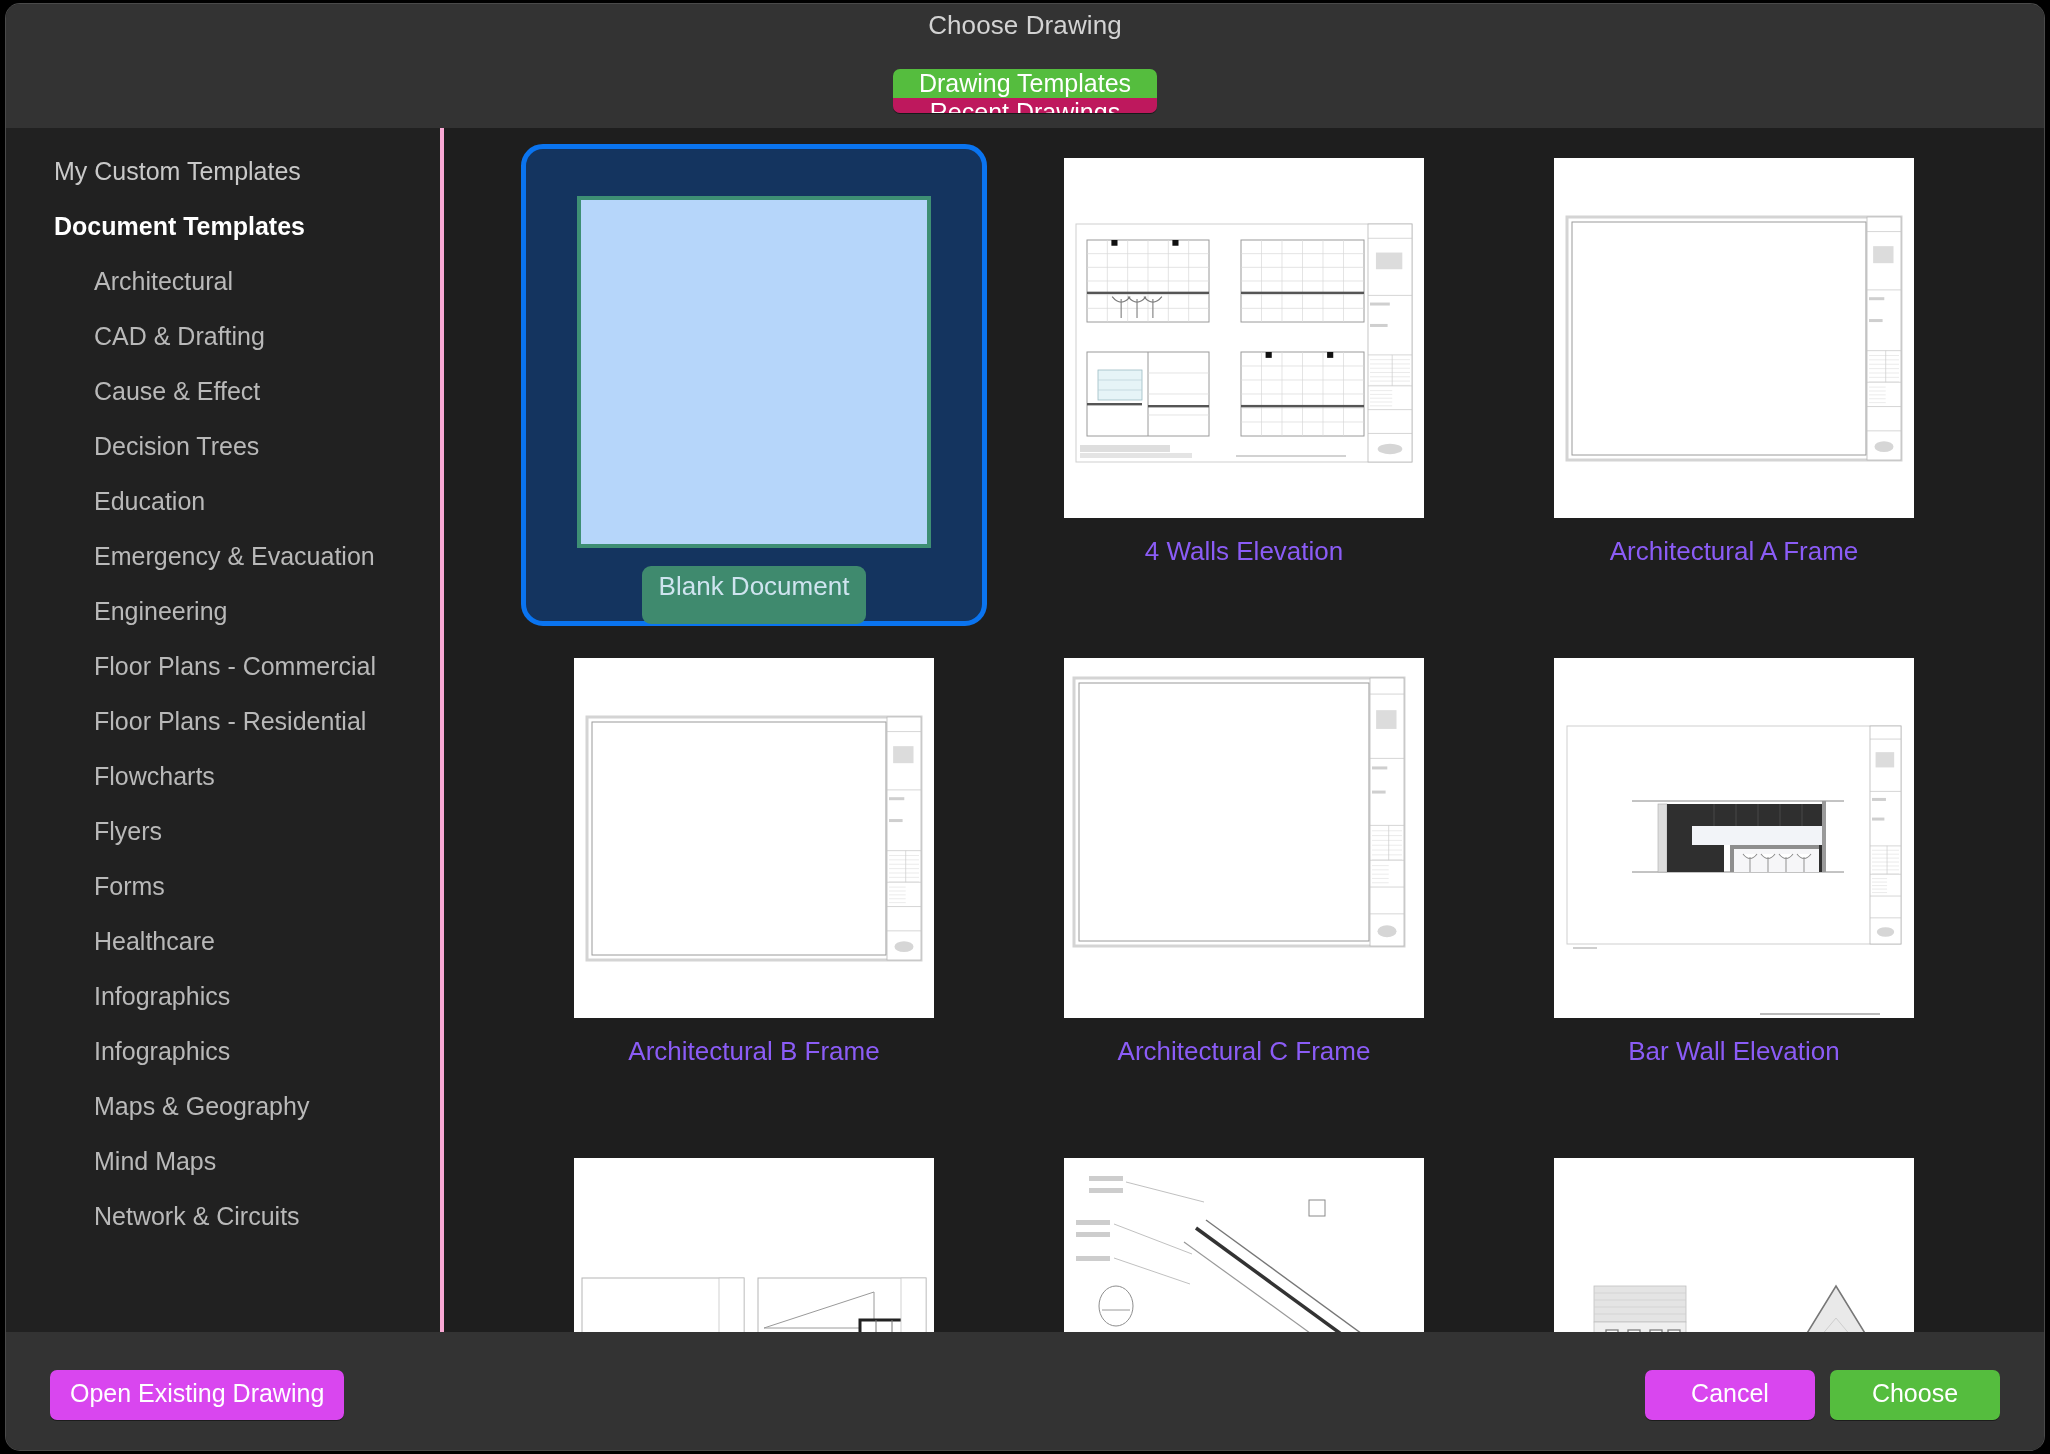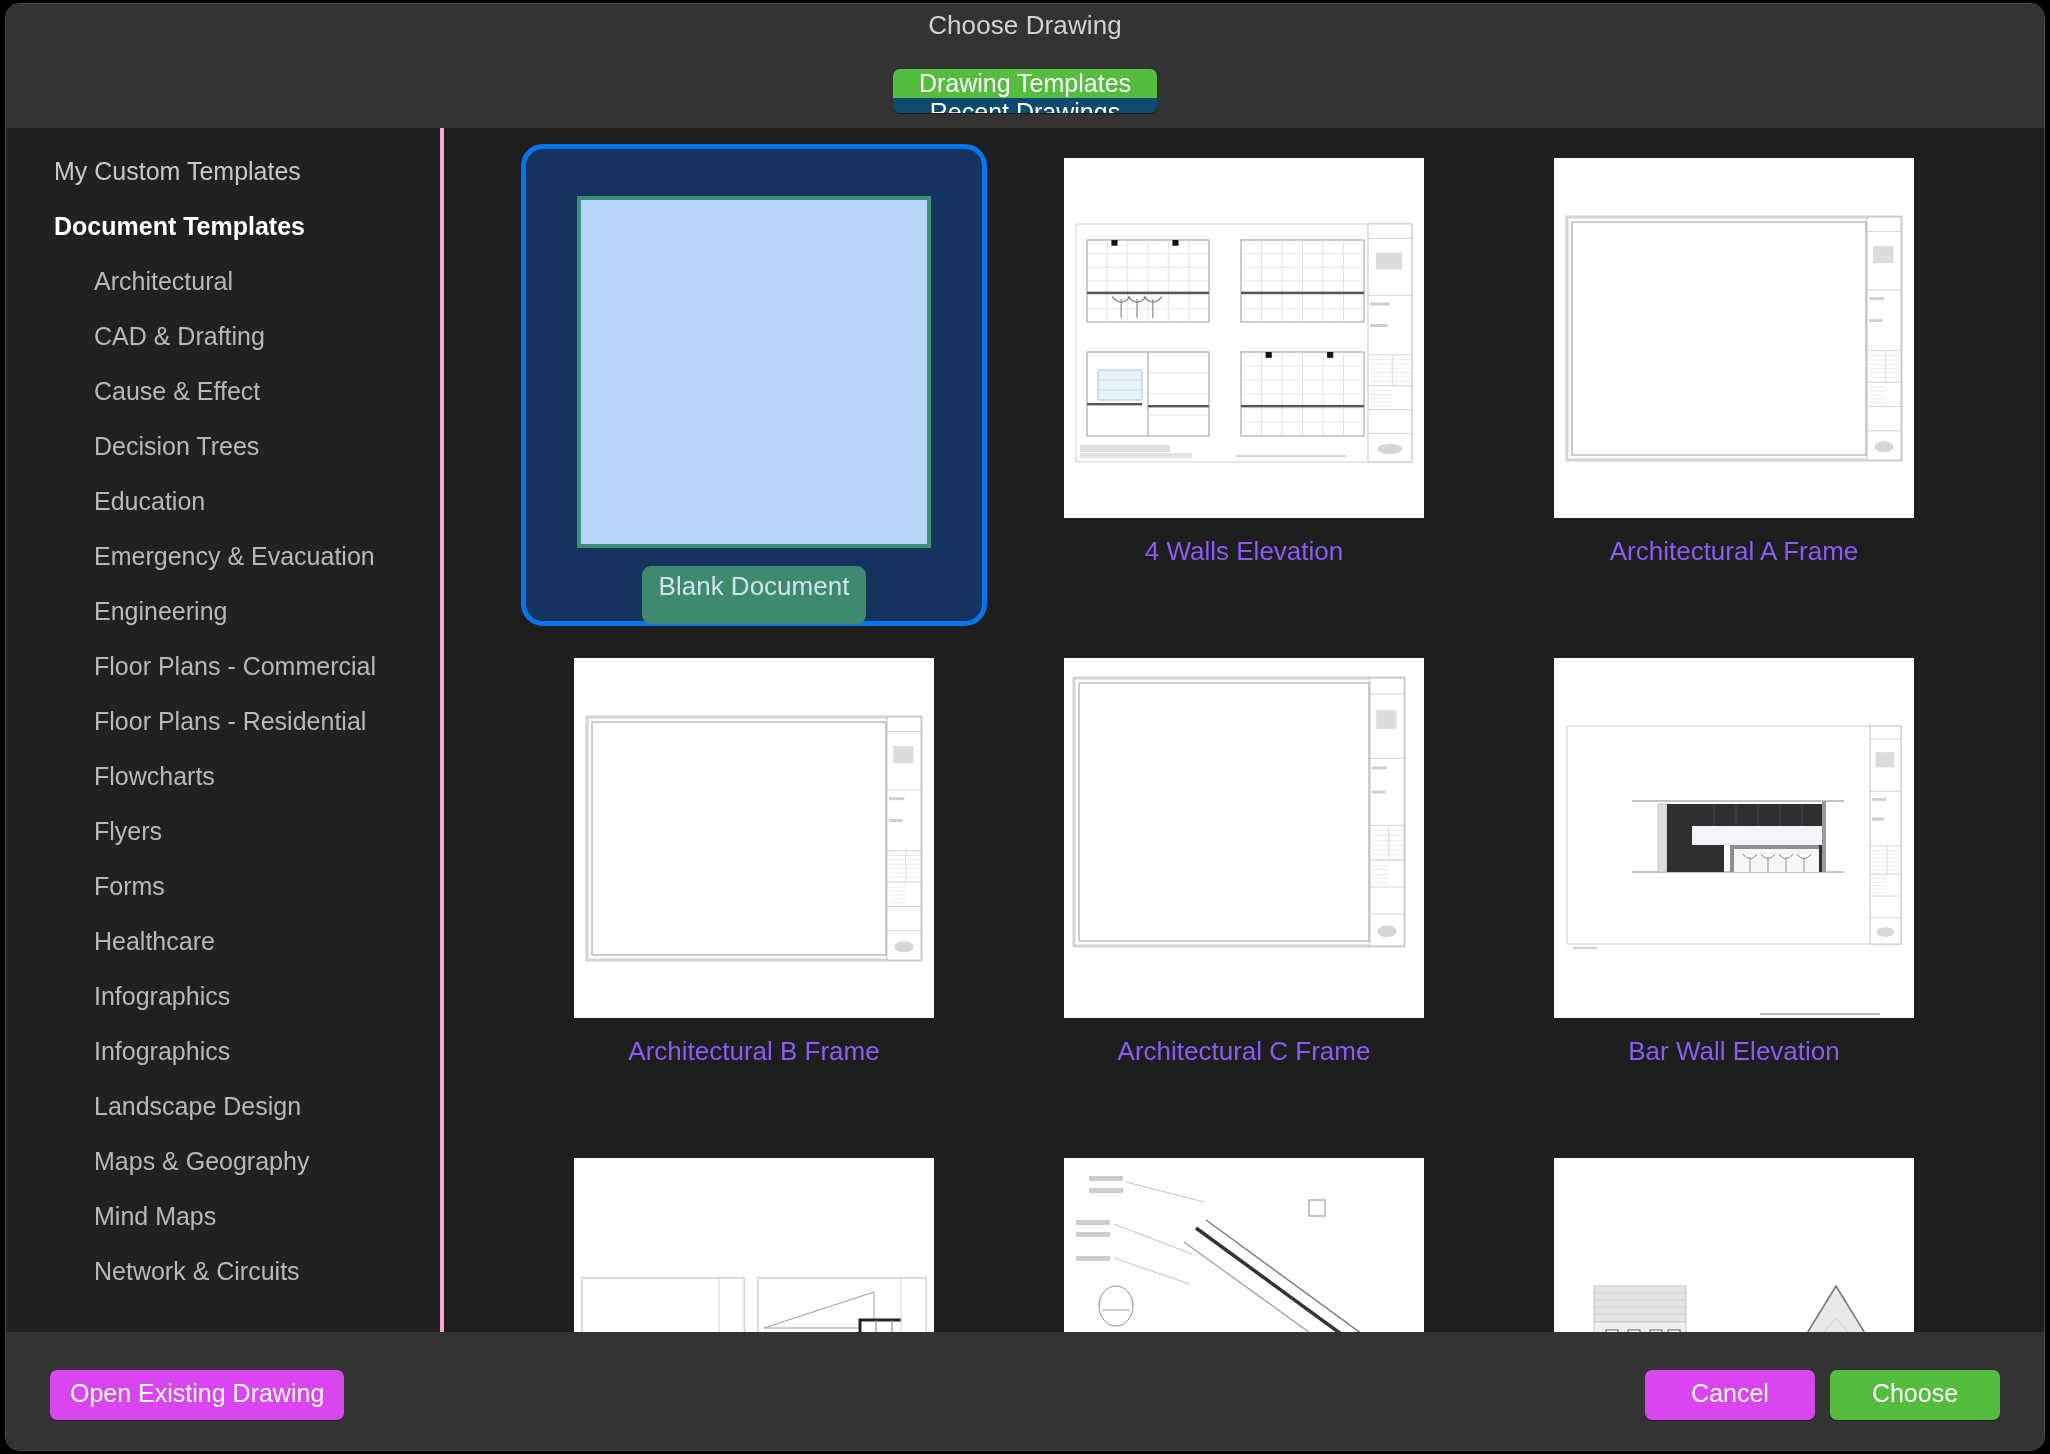--- a/index.html
+++ b/index.html
@@ -56,21 +56,21 @@
     box-shadow: 0 1px 0 rgba(0,0,0,.5);
     flex-direction: column;
   }
   .seg {
     display: flex;
     align-items: center;
     justify-content: center;
     padding: 0 22px;
     font-size: 25px;
     color: #ffffff;
-    background: #0c4a6e;
+    background: #be185d;
     min-width: 220px;
     cursor: default;
   }
   .seg.active { background: #55bd3e; }
 
   
   .body {
     flex: 1 1 auto;
     display: flex;
     min-height: 0;
@@ -236,21 +236,20 @@
         <div class="side-item child">Emergency &amp; Evacuation</div>
         <div class="side-item child">Engineering</div>
         <div class="side-item child">Floor Plans - Commercial</div>
         <div class="side-item child">Floor Plans - Residential</div>
         <div class="side-item child">Flowcharts</div>
         <div class="side-item child">Flyers</div>
         <div class="side-item child">Forms</div>
         <div class="side-item child">Healthcare</div>
         <div class="side-item child">Infographics</div>
         <div class="side-item child">Infographics</div>
-        <div class="side-item child">Landscape Design</div>
         <div class="side-item child">Maps &amp; Geography</div>
         <div class="side-item child">Mind Maps</div>
         <div class="side-item child">Network &amp; Circuits</div>
       </div>
 
     <div class="grid-area">
       <div class="grid" id="grid">
           <div class="cell selected">
             <div class="card"></div>
             <div class="thumb-wrap">

